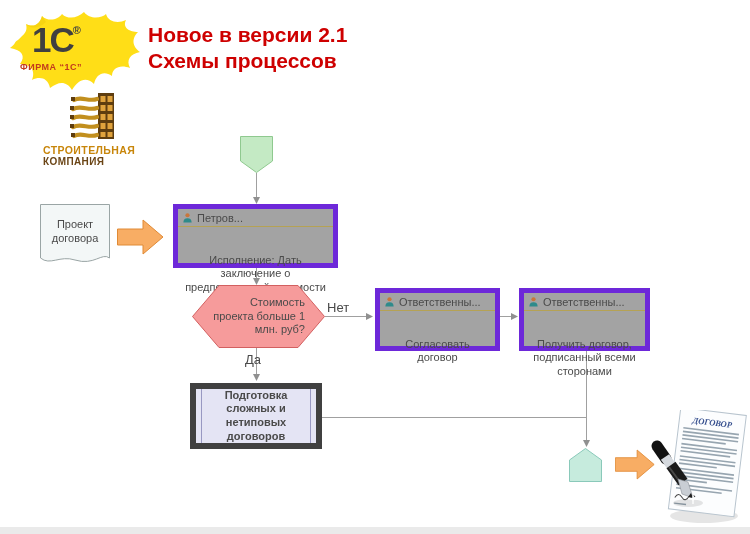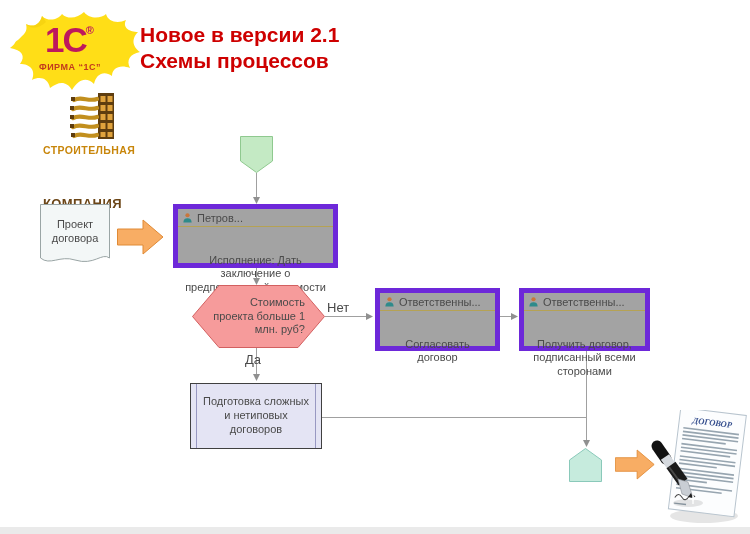--- a/index.html
+++ b/index.html
@@ -3,40 +3,40 @@
 <meta charset="utf-8">
 <style>
   html,body{margin:0;padding:0;background:#fff;}
   .slide{position:relative;width:750px;height:534px;background:#ffffff;overflow:hidden;
          font-family:"Liberation Sans",sans-serif;color:#4a4a4a;}
   .abs{position:absolute;}
 
   
   .splash{left:2px;top:4px;width:142px;height:94px;}
   .logo1c-mark{position:absolute;left:30px;top:18px;font-size:35px;font-weight:bold;
-               color:#be185d;letter-spacing:-2px;line-height:1;margin-left:13px;}
+               color:#404040;letter-spacing:-2px;line-height:1;}
   .logo1c-reg{font-size:11px;vertical-align:18px;letter-spacing:0;}
-  .logo1c-caption{position:absolute;left:18px;top:58px;width:100px;text-align:center;
+  .logo1c-caption{position:absolute;left:18px;top:58px;width:100px;text-align:left;
                   font-size:9px;font-weight:bold;color:#c23a1d;letter-spacing:.5px;}
-  .page-title{left:140px;top:22px;font-size:21px;font-weight:bold;color:#ce0000;line-height:1.22;}
+  .page-title{left:148px;top:22px;font-size:21px;font-weight:bold;color:#ce0000;line-height:1.22;}
 
   .builder{left:43px;top:92px;width:104px;}
   .builder-icon{display:block;margin:0 auto;}
   .builder-l1{font-size:10.5px;font-weight:bold;color:#c8860b;letter-spacing:.4px;margin-top:2px;}
-  .builder-l2{font-size:13px;font-weight:bold;color:#6b4516;letter-spacing:.4px;margin-top:40px;}
+  .builder-l2{font-size:10px;font-weight:bold;color:#6b4516;letter-spacing:.4px;}
 
   
   .node{box-sizing:border-box;font-size:11px;color:#4a4a4a;}
   .task{background:#a3a3a3;border:5px solid #6d28d9;display:flex;flex-direction:column;}
   .task-header{display:flex;align-items:center;gap:4px;height:17px;padding:0 4px;
                border-bottom:1px solid #b5a254;flex:0 0 auto;white-space:nowrap;overflow:hidden;}
   .task-body{flex:1;display:flex;align-items:center;justify-content:center;text-align:center;
              padding:2px 5px;line-height:1.22;margin-top:25px;}
-  .subprocess{background:#e4e4f4;border:1px solid #404040;display:flex;align-items:center;
-              justify-content:center;text-align:center;line-height:1.25;}
+  .subprocess{background:#e4e4f4;border:6px solid #404040;display:flex;align-items:center;
+              justify-content:center;text-align:center;line-height:1.25;font-weight:bold;}
   .subprocess::before,.subprocess::after{content:"";position:absolute;top:0;bottom:0;width:1px;background:#9898c2;}
   .subprocess::before{left:5px;} .subprocess::after{right:5px;}
   .shape-label{position:absolute;inset:0;display:flex;align-items:center;justify-content:center;
                text-align:right;line-height:1.25;}
   .edge-label{font-size:13px;color:#4a4a4a;}
   .doc-label{position:absolute;inset:0;display:flex;align-items:center;justify-content:center;
              text-align:center;line-height:1.25;padding-bottom:8px;}
   .overlay{left:0;top:0;width:750px;height:534px;pointer-events:none;}
   .bottom-strip{left:0;top:527px;width:750px;height:7px;background:#eaeaea;}
 </style>

